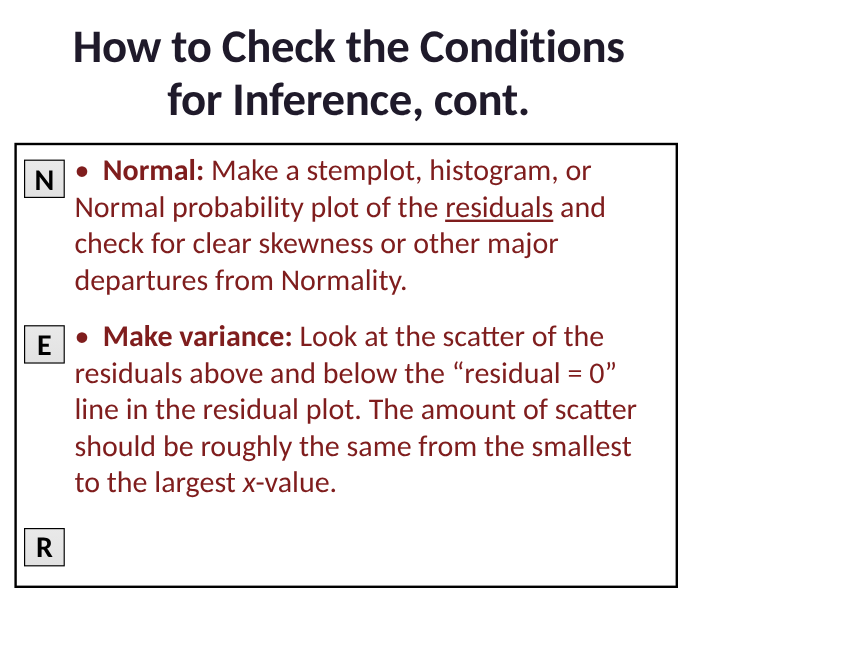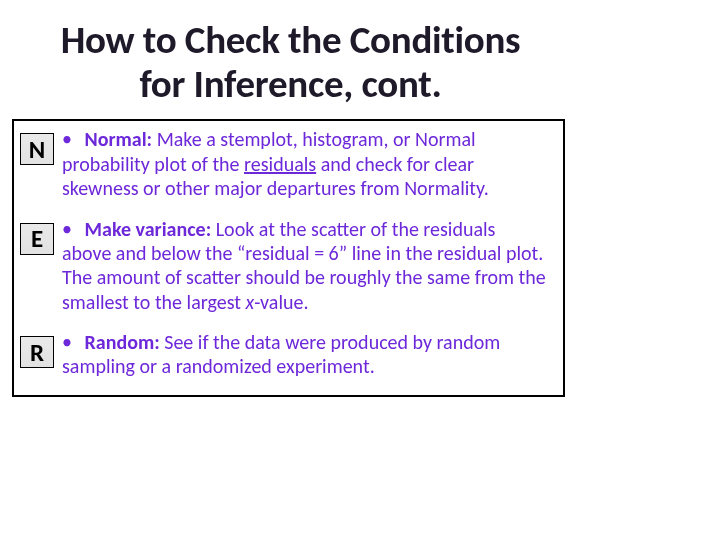--- a/index.html
+++ b/index.html
@@ -39,22 +39,22 @@
     font-weight: 700;
     color: #000;
     display: flex;
     align-items: center;
     justify-content: center;
     margin-top: 6px;
     margin-right: 6px;
   }
   .bullet-text {
     flex: 1;
-    font-size: 20px;
-    color: #6d28d9;
+    font-size: 25px;
+    color: #7f1d1d;
     line-height: 1.22;
     padding-left: 2px;
   }
   .bullet-text .dot {
     display: inline-block;
     width: 18px;
   }
   .term { font-weight: 700; }
   .uline { text-decoration: underline; }
   .ital { font-style: italic; }
@@ -72,26 +72,22 @@
       <div class="bullet-text">
         <span class="dot">•</span>
         <span class="term">Normal:</span><span> Make a stemplot, histogram, or Normal probability plot of the </span><span class="uline">residuals</span><span> and check for clear skewness or other major departures from Normality.</span>
       </div>
     </div>
 
     <div class="row" style="padding-top:10px;">
       <div class="letter-box">E</div>
       <div class="bullet-text">
         <span class="dot">•</span>
-        <span class="term">Make variance:</span><span> Look at the scatter of the residuals above and below the “residual = 6” line in the residual plot. The amount of scatter should be roughly the same from the smallest to the largest </span><span class="ital">x</span><span>-value.</span>
+        <span class="term">Make variance:</span><span> Look at the scatter of the residuals above and below the “residual = 0” line in the residual plot. The amount of scatter should be roughly the same from the smallest to the largest </span><span class="ital">x</span><span>-value.</span>
       </div>
     </div>
 
     <div class="row" style="padding-top:10px;">
       <div class="letter-box">R</div>
-      <div class="bullet-text">
-        <span class="dot">•</span>
-        <span class="term">Random:</span><span> See if the data were produced by random sampling or a randomized experiment.</span><span></span>
-      </div>
     </div>
 
   </div>
 </div>
 
 </body></html>

